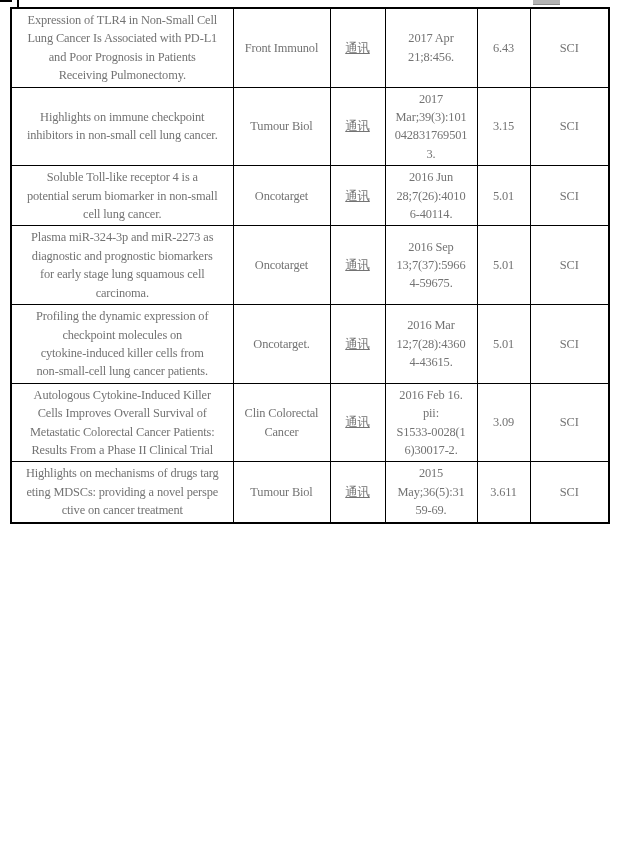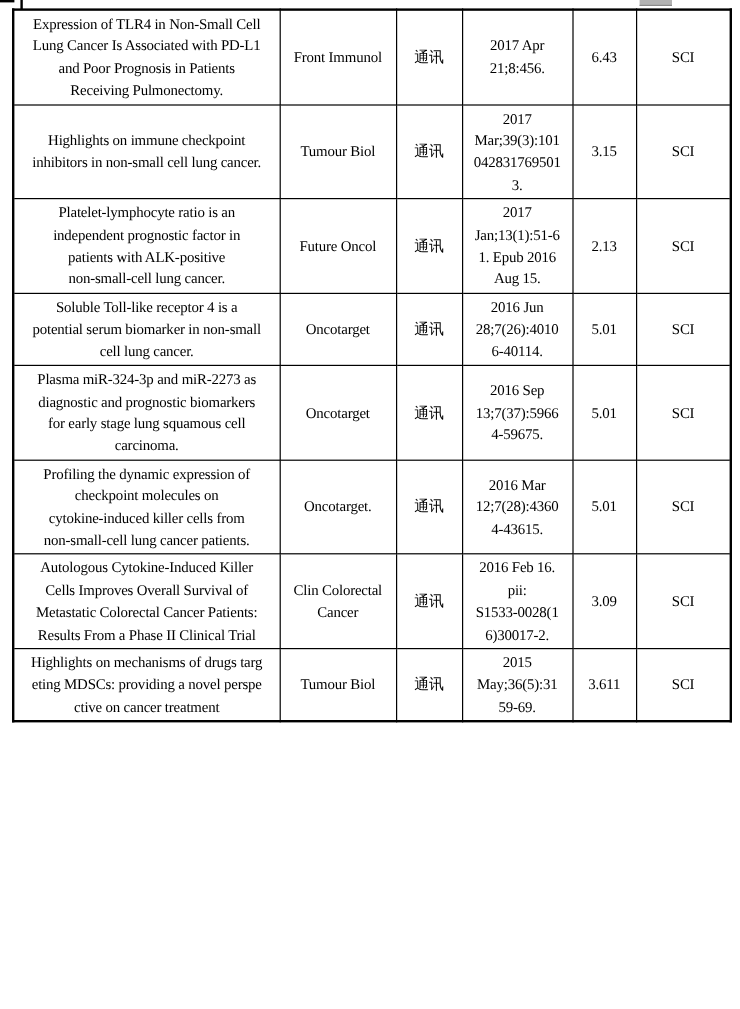--- a/index.html
+++ b/index.html
@@ -7,21 +7,21 @@
     padding: 0;
     background: #ffffff;
   }
   .page {
     position: relative;
     width: 617px;
     height: 841px;
     background: #ffffff;
     overflow: hidden;
     font-family: "Liberation Serif", "DejaVu Serif", serif;
-    color: #000000;
+    color: #737373;
   }
   
   .frag-h {
     position: absolute;
     left: 0; top: 0;
     width: 12px; height: 2px;
     background: #000000;
   }
   .frag-v {
     position: absolute;
@@ -49,21 +49,21 @@
     text-align: center;
     vertical-align: middle;
     white-space: pre-line;
     overflow-wrap: break-word;
     padding: 2px 2px;
     font-size: 12.4px;
     line-height: 18.4px;
     letter-spacing: -0.15px;
   }
   td.cell-title { letter-spacing: -0.25px; }
-  td.cell-role { font-size: 13px; letter-spacing: 1px; }
+  td.cell-role { font-size: 13px; letter-spacing: 1px; text-decoration: underline; }
 </style>
 </head>
 <body>
 
 <div class="page">
 
   <div class="frag-h"></div>
   <div class="frag-v"></div>
   <div class="frag-scroll"></div>
 
@@ -92,34 +92,20 @@
         <tr>
           <td class="cell-title">Highlights on immune checkpoint
 inhibitors in non-small cell lung cancer.</td>
           <td class="cell-journal">Tumour Biol</td>
           <td class="cell-role">通讯</td>
           <td class="cell-citation">2017
 Mar;39(3):101
 042831769501
 3.</td>
           <td class="cell-impact">3.15</td>
-          <td class="cell-index">SCI</td>
-        </tr>
-        <tr>
-          <td class="cell-title">Platelet-lymphocyte ratio is an
-independent prognostic factor in
-patients with ALK-positive
-non-small-cell lung cancer.</td>
-          <td class="cell-journal">Future Oncol</td>
-          <td class="cell-role">通讯</td>
-          <td class="cell-citation">2017
-Jan;13(1):51-6
-1. Epub 2016
-Aug 15.</td>
-          <td class="cell-impact">2.13</td>
           <td class="cell-index">SCI</td>
         </tr>
         <tr>
           <td class="cell-title">Soluble Toll-like receptor 4 is a
 potential serum biomarker in non-small
 cell lung cancer.</td>
           <td class="cell-journal">Oncotarget</td>
           <td class="cell-role">通讯</td>
           <td class="cell-citation">2016 Jun
 28;7(26):4010

